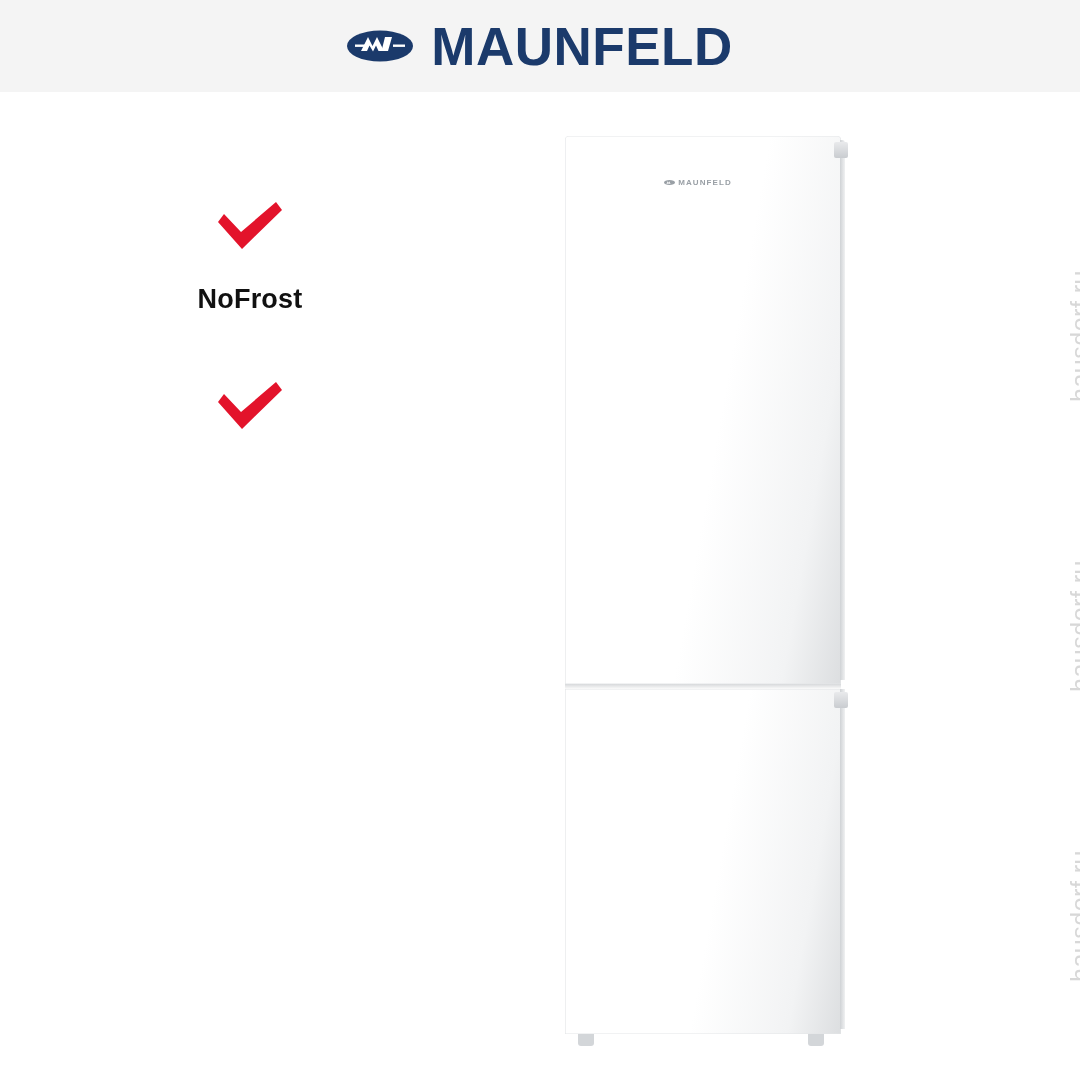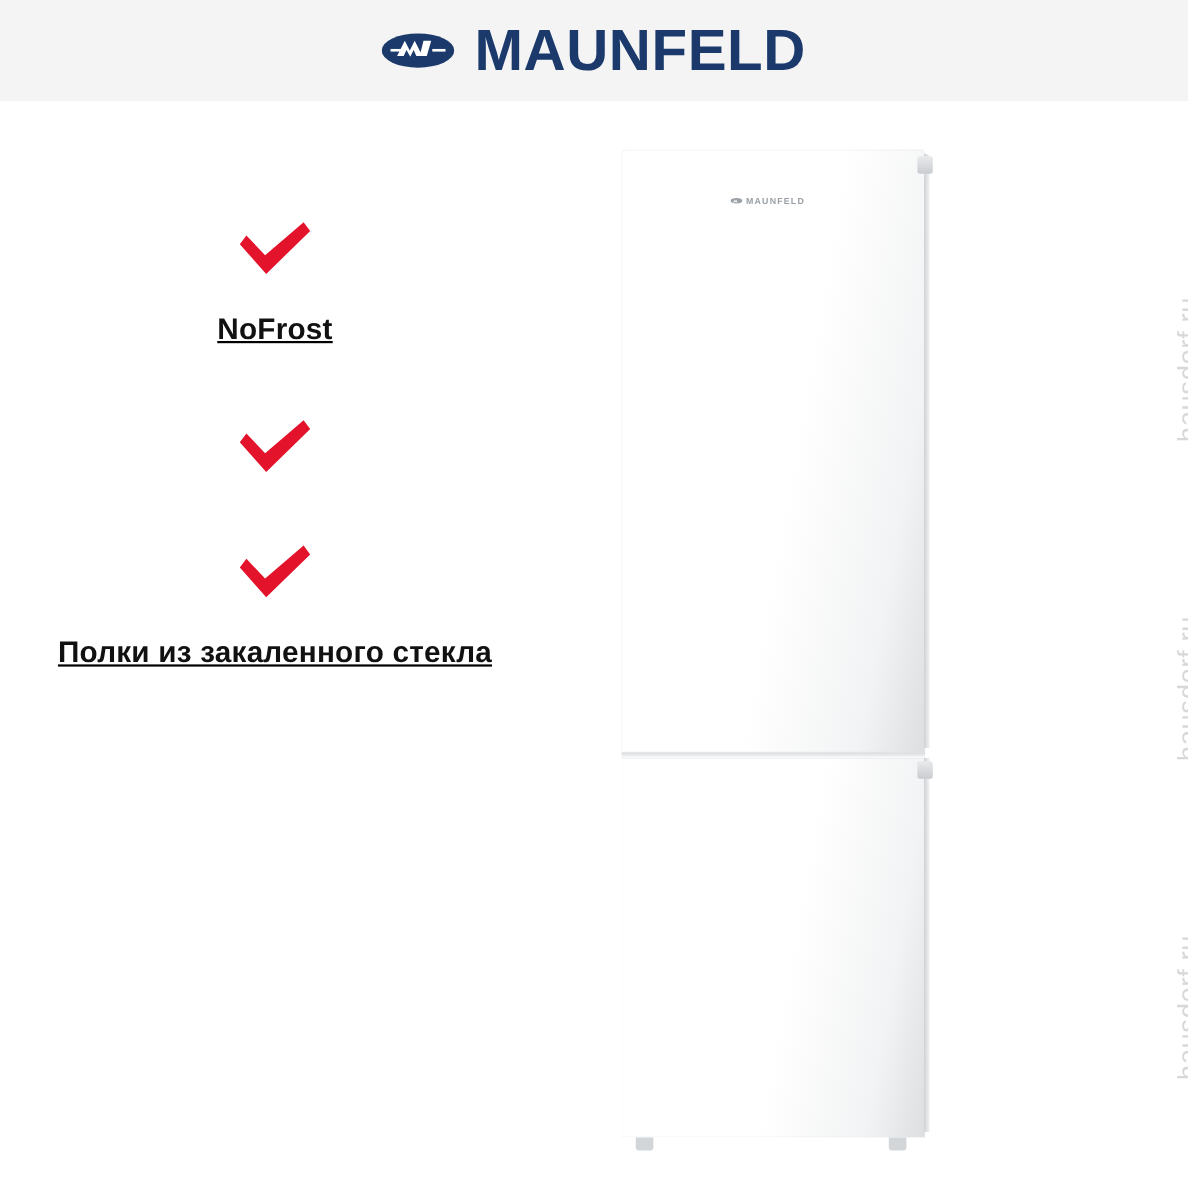--- a/index.html
+++ b/index.html
@@ -50,21 +50,20 @@
   .features {
     position: absolute;
     left: 40px;
     top: 200px;
     width: 420px;
   }
   .feature {
     width: 100%;
     margin-bottom: 62px;
     text-align: center;
-    text-decoration: underline;
   }
   .feature:last-child { margin-bottom: 0; }
 
   .check-icon {
     display: block;
     margin: 0 auto 28px auto;
     width: 72px;
     height: 52px;
   }
   .feature-label {
@@ -240,28 +239,20 @@
   </div>
 
   <div class="feature">
     <span class="check-icon">
       <svg viewBox="0 0 72 52" width="72" height="52" aria-hidden="true">
         <path d="M4 22 L10 14 L27 32 L62 2 L68 10 L28 49 Z" fill="#e3132b"></path>
       </svg>
     </span>
   </div>
 
-  <div class="feature">
-    <span class="check-icon">
-      <svg viewBox="0 0 72 52" width="72" height="52" aria-hidden="true">
-        <path d="M4 22 L10 14 L27 32 L62 2 L68 10 L28 49 Z" fill="#e3132b"></path>
-      </svg>
-    </span>
-    <div class="feature-label">Полки из закаленного стекла</div>
-  </div>
 
 </div>
 
 <div class="product">
   <div class="fridge-top"></div>
   <div class="gap-line"></div>
   <div class="fridge-bottom"></div>
   <div class="handle-top"></div>
   <div class="handle-bottom"></div>
   <div class="product-logo">

